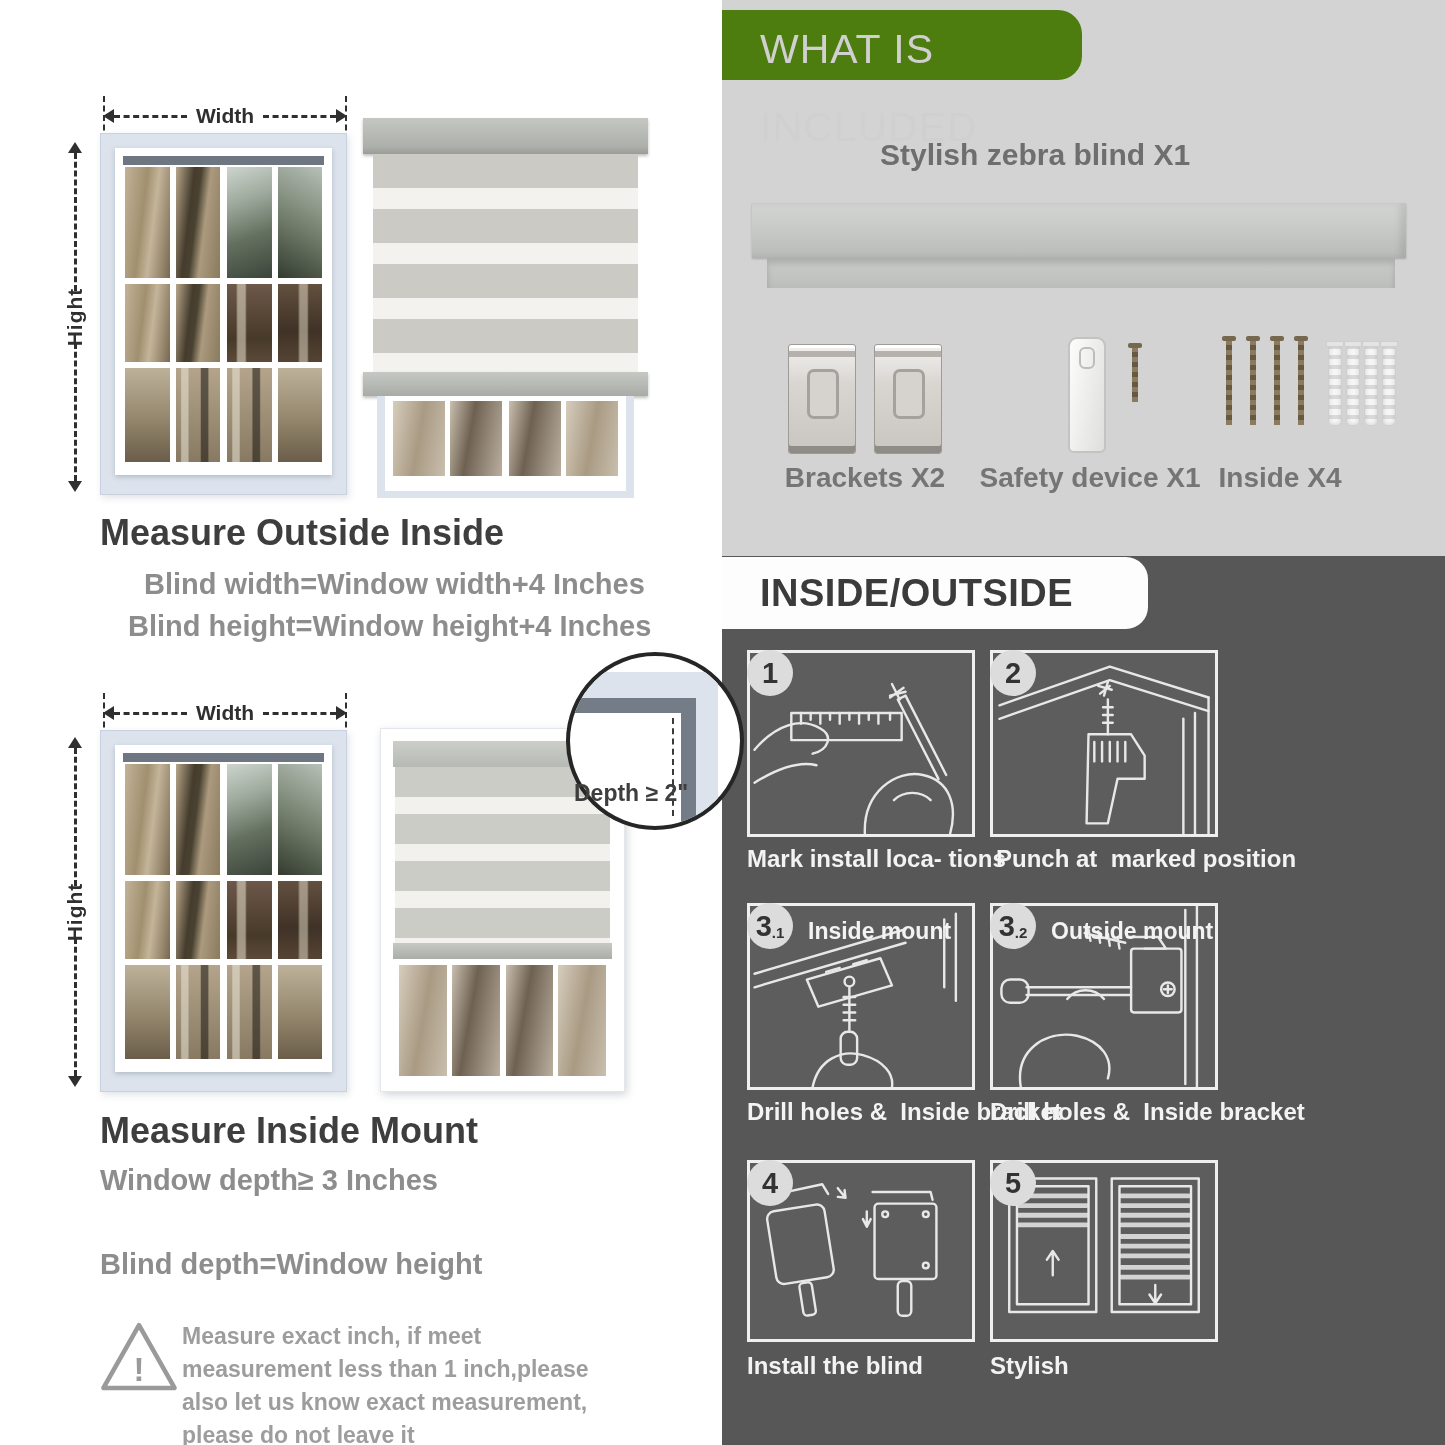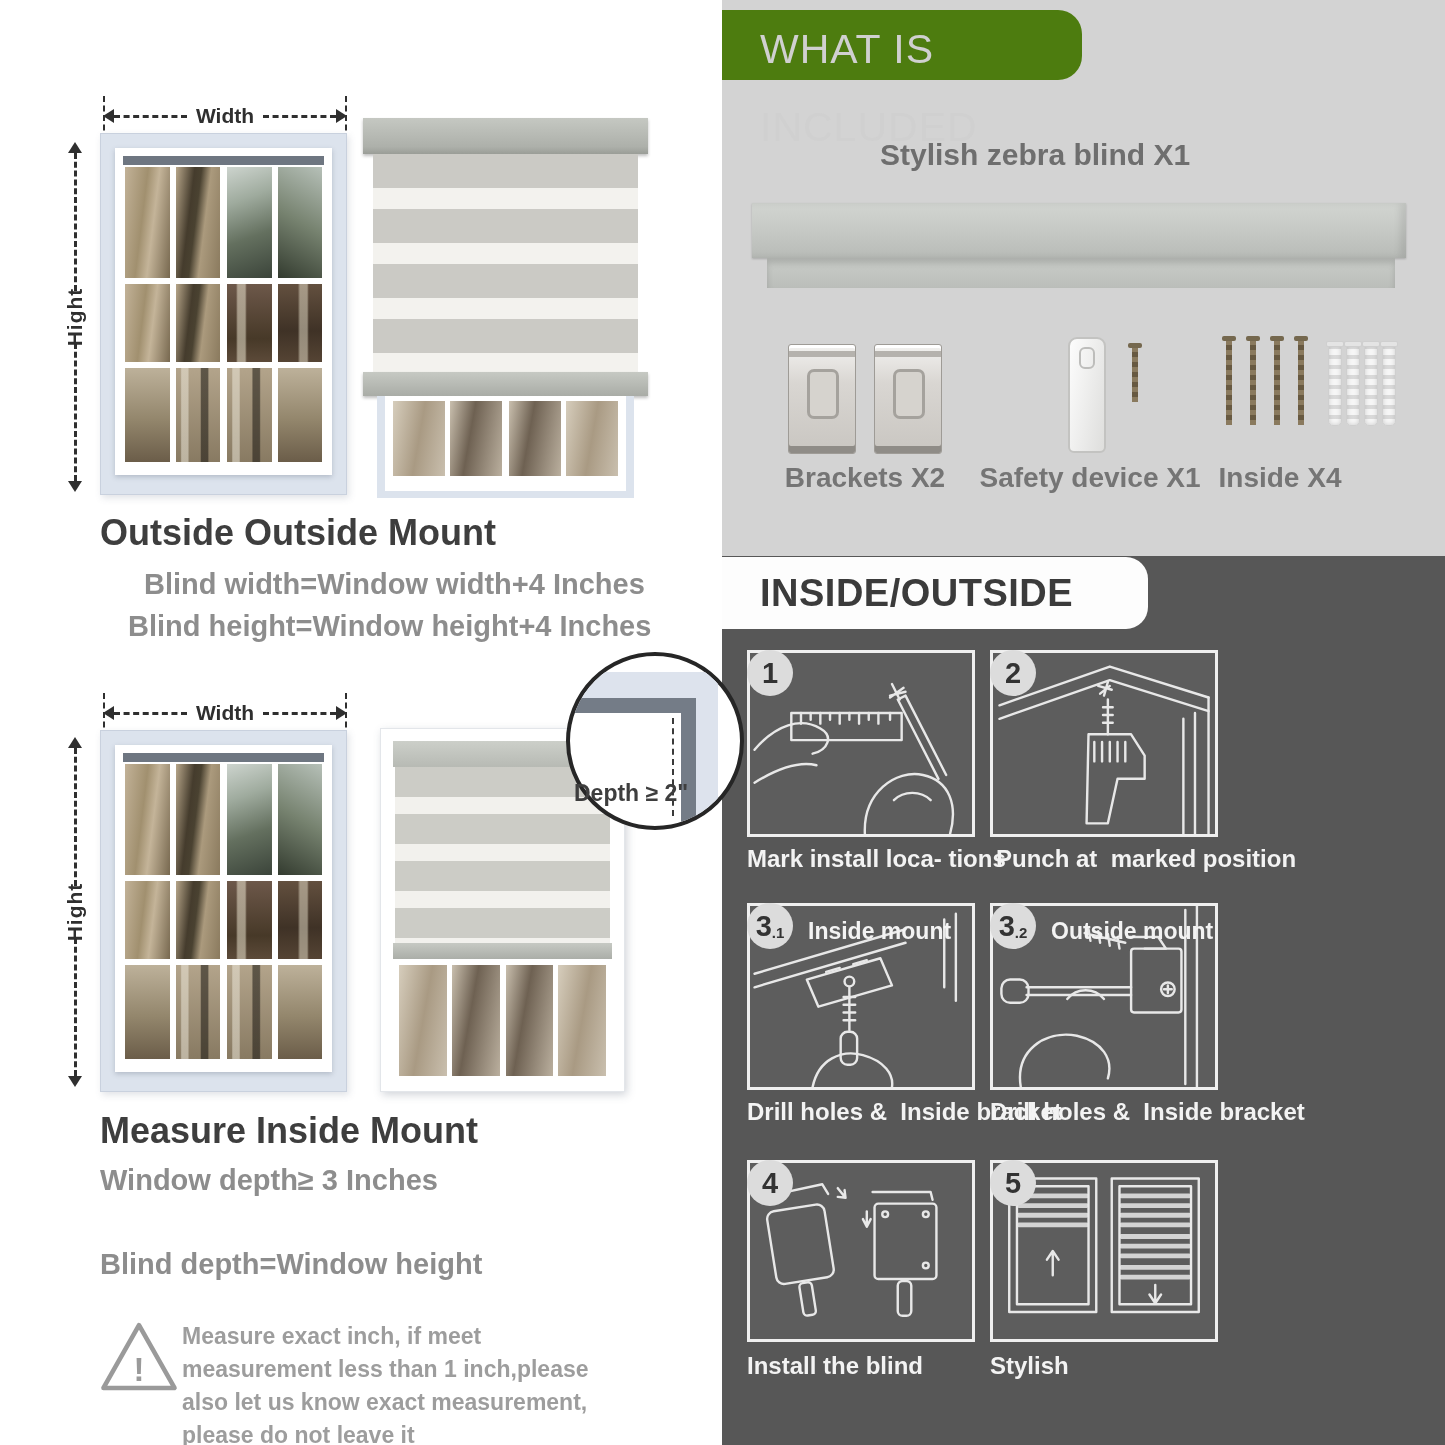--- a/index.html
+++ b/index.html
@@ -187,21 +187,21 @@
             </div>
           <div class="bl-sash">
               <div class="pane pnJ"></div>
               <div class="pane pnI"></div>
             </div>
         </div>
       </div>
     </div>
   </div>
 
-  <div class="abs h2" style="left:100px;top:512px;">Outside Outside Mount</div>
+  <div class="abs h2" style="left:100px;top:512px;">Measure Outside Inside</div>
   <div class="abs body-line" style="left:100px;top:568px;margin-left:44px;">Blind width=Window width+4 Inches</div>
   <div class="abs body-line" style="left:100px;top:610px;margin-left:28px;">Blind height=Window height+4 Inches</div>
 
   <div class="abs mw" style="left:103px;top:701px;width:244px;">
     <span class="arr l"></span>
     <span class="dash"></span>
     <span class="lbl">Width</span>
     <span class="dash"></span>
     <span class="arr r"></span>
   </div>

